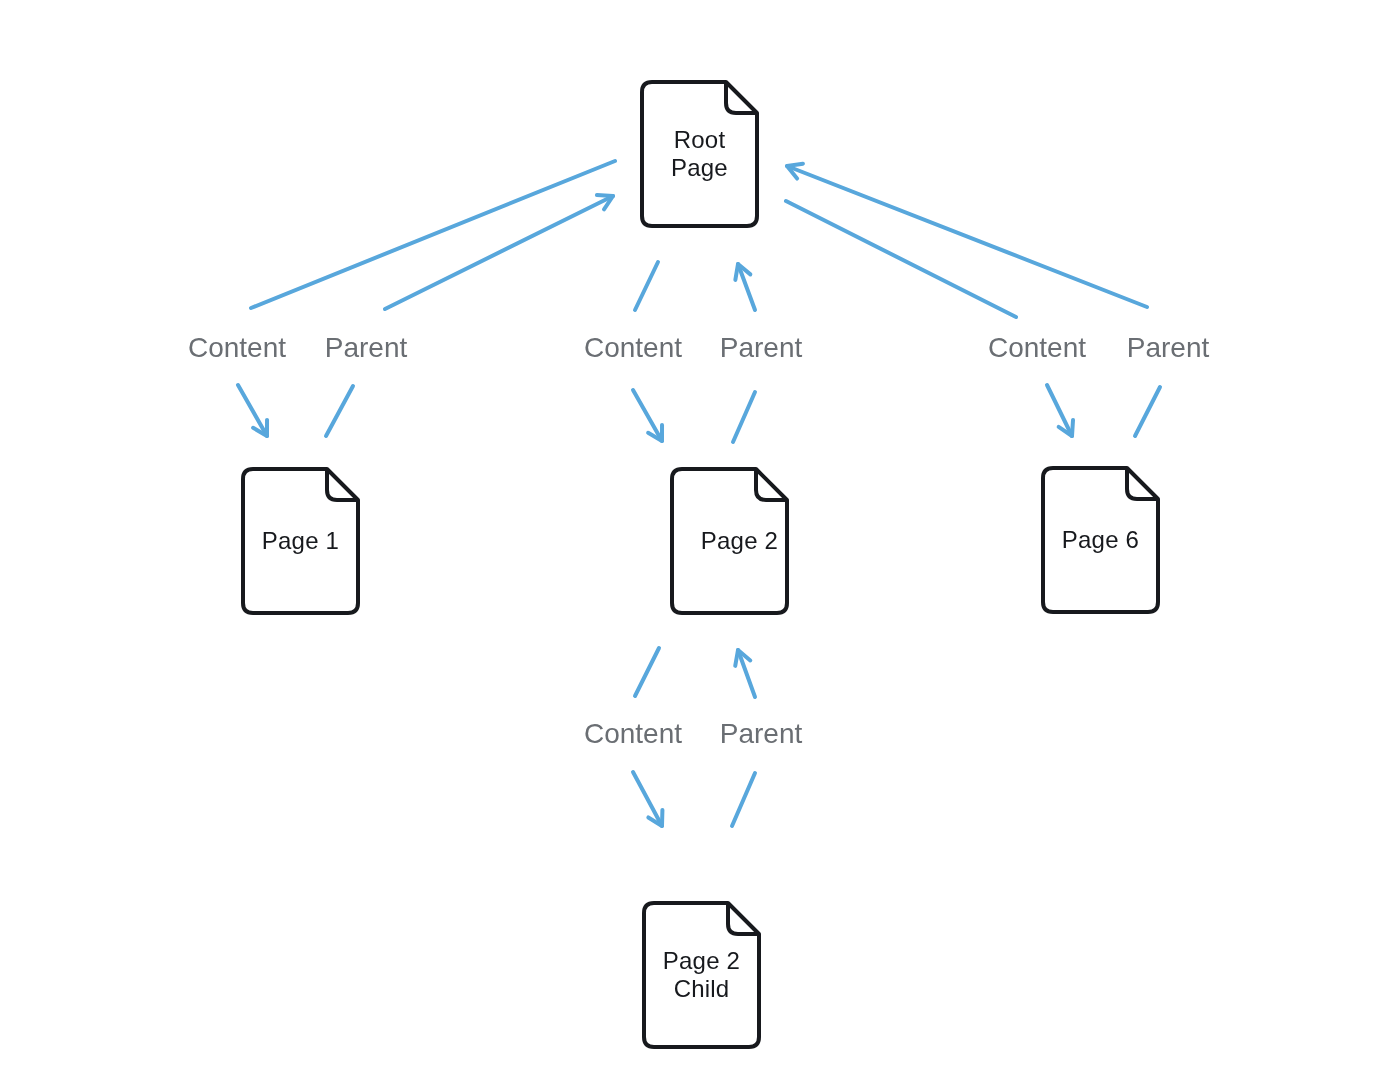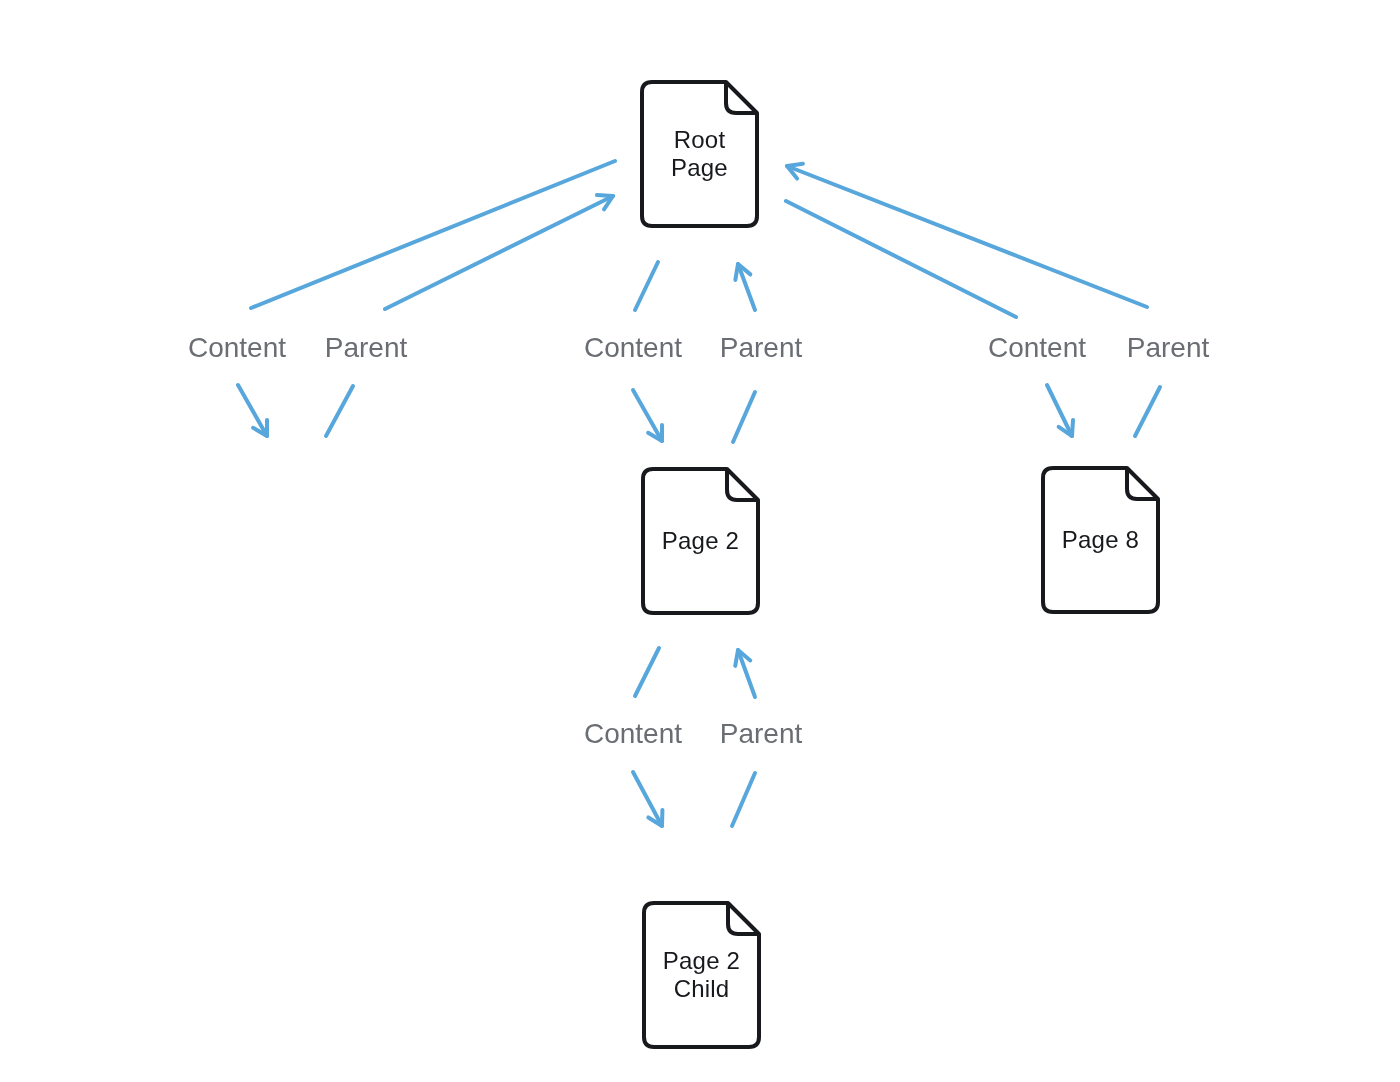--- a/index.html
+++ b/index.html
@@ -90,35 +90,42 @@
   <span class="edge-label" style="left:761px; top:734px;">Parent</span>
 
   <div class="node" style="left:640px; top:80px;">
     <svg viewBox="0 0 119 148">
       <path d="M12 2 H86 L117 33 V136 Q117 146 107 146 H12 Q2 146 2 136 V12 Q2 2 12 2 Z" fill="none" stroke="#17191d" stroke-width="4" stroke-linejoin="round"></path>
       <path d="M86 2 V23 Q86 33 96 33 H117" fill="none" stroke="#17191d" stroke-width="4" stroke-linejoin="round"></path>
     </svg>
     <div class="node-label">Root Page</div>
   </div>
 
+  <div class="node" style="left:241px; top:467px;">
+    <svg viewBox="0 0 119 148">
+      <path d="M12 2 H86 L117 33 V136 Q117 146 107 146 H12 Q2 146 2 136 V12 Q2 2 12 2 Z" fill="none" stroke="#17191d" stroke-width="4" stroke-linejoin="round"></path>
+      <path d="M86 2 V23 Q86 33 96 33 H117" fill="none" stroke="#17191d" stroke-width="4" stroke-linejoin="round"></path>
+    </svg>
+    <div class="node-label">Page 1</div>
+  </div>
 
-  <div class="node" style="left:641px; top:467px;">
+  <div class="node" style="left:670px; top:467px;padding-left:20px;">
     <svg viewBox="0 0 119 148">
       <path d="M12 2 H86 L117 33 V136 Q117 146 107 146 H12 Q2 146 2 136 V12 Q2 2 12 2 Z" fill="none" stroke="#17191d" stroke-width="4" stroke-linejoin="round"></path>
       <path d="M86 2 V23 Q86 33 96 33 H117" fill="none" stroke="#17191d" stroke-width="4" stroke-linejoin="round"></path>
     </svg>
     <div class="node-label">Page 2</div>
   </div>
 
   <div class="node" style="left:1041px; top:466px;">
     <svg viewBox="0 0 119 148">
       <path d="M12 2 H86 L117 33 V136 Q117 146 107 146 H12 Q2 146 2 136 V12 Q2 2 12 2 Z" fill="none" stroke="#17191d" stroke-width="4" stroke-linejoin="round"></path>
       <path d="M86 2 V23 Q86 33 96 33 H117" fill="none" stroke="#17191d" stroke-width="4" stroke-linejoin="round"></path>
     </svg>
-    <div class="node-label">Page 8</div>
+    <div class="node-label">Page 6</div>
   </div>
 
   <div class="node" style="left:642px; top:853px;margin-top:48px;">
     <svg viewBox="0 0 119 148">
       <path d="M12 2 H86 L117 33 V136 Q117 146 107 146 H12 Q2 146 2 136 V12 Q2 2 12 2 Z" fill="none" stroke="#17191d" stroke-width="4" stroke-linejoin="round"></path>
       <path d="M86 2 V23 Q86 33 96 33 H117" fill="none" stroke="#17191d" stroke-width="4" stroke-linejoin="round"></path>
     </svg>
     <div class="node-label">Page 2 Child</div>
   </div>
 

